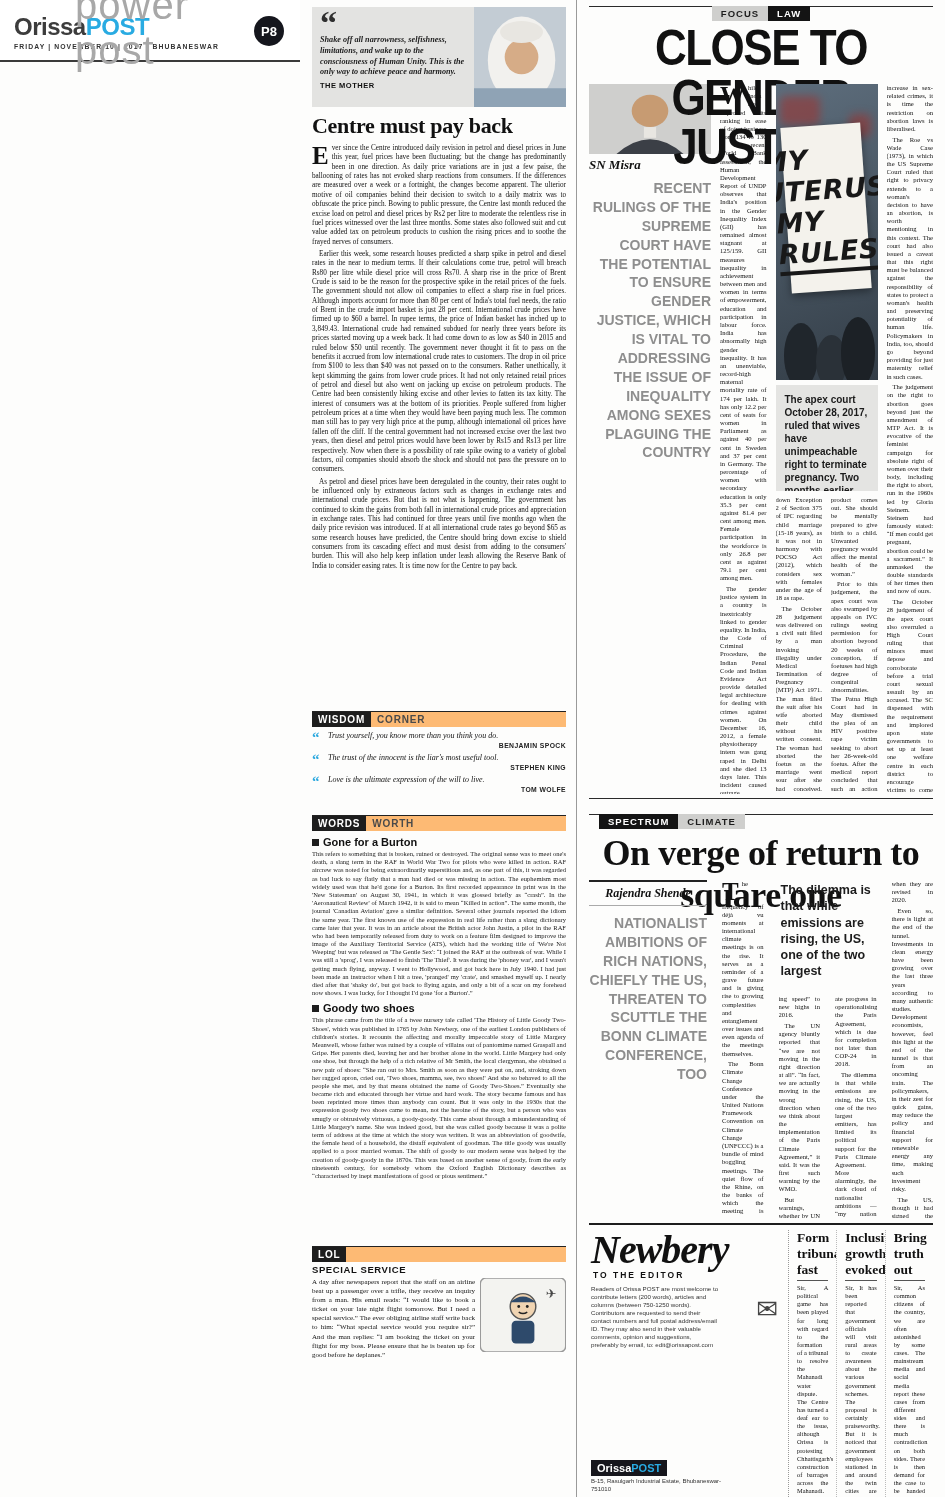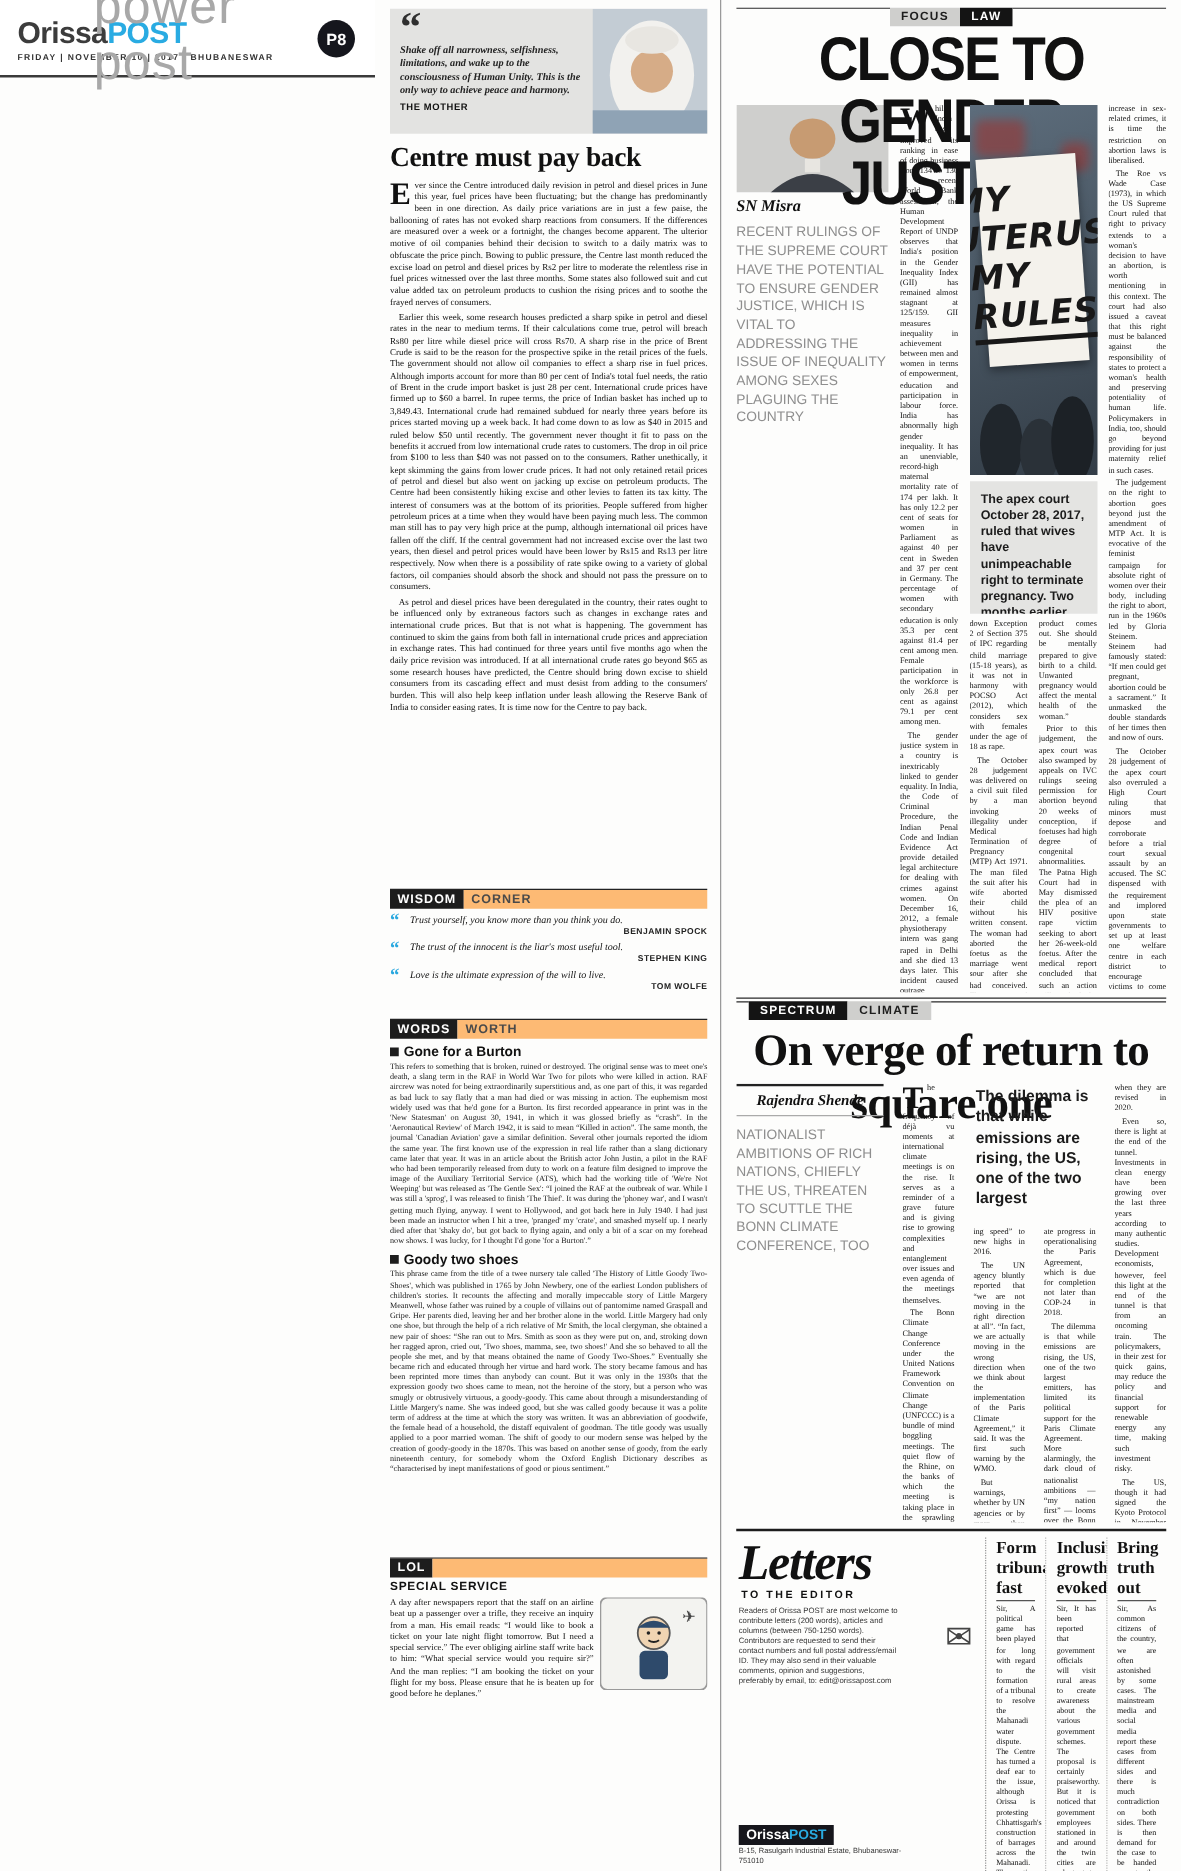--- a/index.html
+++ b/index.html
@@ -69,21 +69,21 @@
   .tagrow { display:flex; align-items:flex-start; height:18px; flex:0 0 auto; }
   .rule-seg { flex:1; border-top:1px solid #2a2a2a; }
   .rule-seg.short { flex:0 0 10px; }
   .tag { font-family:"Liberation Sans", sans-serif; font-weight:bold; font-size:9.5px; letter-spacing:1px; padding:2px 9px; }
   .tag-gray { background:#cfcfcd; color:#1d1d1d; }
   .tag-black { background:#141414; color:#fff; }
 
   .colhead-photo { width:100%; height:70px; }
   .colhead-photo svg { width:100%; height:100%; display:block; }
   .author-name { font-size:13px; font-style:italic; font-weight:bold; margin:3px 0 6px 0; }
-  .pullquote { font-family:"Liberation Sans", sans-serif; font-weight:normal; font-size:11px; line-height:1.35; color:#8e8e8e; text-transform:uppercase; }
+  .pullquote { font-family:"Liberation Sans", sans-serif; font-weight:bold; font-size:14px; line-height:1.35; color:#8e8e8e; text-align:right; text-transform:uppercase; }
 
   .artcol { font-size:6.6px; line-height:1.24; text-align:justify; overflow:hidden; }
   .artcol p { margin-bottom:2.5px; }
   .artcol p + p { text-indent:6px; }
   .credit { font-size:7px; font-weight:bold; font-style:italic; margin-top:3px; }
 
   
   .focus-section { height:788px; flex:0 0 auto; display:flex; flex-direction:column; overflow:hidden; }
   .focus-headline { font-family:"Liberation Sans", sans-serif; font-weight:bold; font-size:44px; letter-spacing:-1.5px; text-align:center; line-height:1.0; transform:scaleY(1.12); transform-origin:top; height:52px; flex:0 0 auto; }
   .focus-grid { flex:1; display:grid; grid-template-columns:122px 1fr 1fr 1fr 1fr; grid-template-rows:296px 106px 1fr; grid-template-areas:"a b p p e" "a b cap cap e" "a b c d e"; column-gap:9px; row-gap:5px; margin-top:8px; overflow:hidden; }
@@ -93,21 +93,21 @@
   .gcap { grid-area:cap; background:#e4e4e2; font-family:"Liberation Sans", sans-serif; font-weight:bold; font-size:10px; line-height:1.3; padding:8px 9px; color:#1b1b1b; overflow:hidden; }
   .gc { grid-area:c; } .gd { grid-area:d; } .ge { grid-area:e; }
 
   .placard { position:absolute; left:10%; top:14%; width:78%; height:56%; background:#f4f2ec; transform:rotate(-4deg); box-shadow:0 3px 8px rgba(0,0,0,0.4); display:flex; flex-direction:column; align-items:center; justify-content:center; }
   .placard-line { font-family:"DejaVu Sans", sans-serif; font-weight:bold; font-style:italic; font-size:27px; letter-spacing:0.5px; color:#181818; line-height:1.15; }
   .placard-line.underlined { border-bottom:4px solid #181818; padding-bottom:2px; }
   .crowd-blob { position:absolute; bottom:-8px; border-radius:50%; }
   .banner-blob { position:absolute; background:rgba(160,50,45,0.55); filter:blur(4px); border-radius:6px; }
 
   
-  .spectrum-section { height:420px; flex:0 0 auto; display:flex; flex-direction:column; border-top:1px solid #2a2a2a; margin-top:4px; padding-top:2px; overflow:hidden; }
+  .spectrum-section { height:420px; flex:0 0 auto; display:flex; flex-direction:column; border-top:1px solid #2a2a2a; margin-top:4px; padding-top:15px; overflow:hidden; }
   .spectrum-headline { font-size:36px; font-weight:bold; text-align:center; letter-spacing:-0.5px; height:44px; flex:0 0 auto; }
   .spec-grid { flex:1; display:grid; grid-template-columns:118px 1fr 1fr 1fr 1fr; grid-template-rows:100px 1fr; grid-template-areas:"a b q q e" "a b c d e"; column-gap:9px; row-gap:5px; margin-top:4px; overflow:hidden;gap:15px; }
   .sa { grid-area:a; overflow:hidden; } .sb { grid-area:b; } .sq { grid-area:q; } .sc { grid-area:c; } .sd { grid-area:d; } .se { grid-area:e; }
   .spec-author { border-top:2px solid #222; border-bottom:1px solid #aaa; padding:4px 0; font-size:12px; font-style:italic; font-weight:bold; text-align:center; margin-bottom:8px; }
   .center-quote { font-family:"Liberation Sans", sans-serif; font-weight:bold; font-size:12.5px; line-height:1.3; color:#1c1c1c; padding:2px 4px 0 2px; overflow:hidden; }
 
   
   .letters-section { flex:1; display:flex; border-top:2px solid #1d1d1d; margin-top:5px; padding-top:5px; overflow:hidden; }
   .letters-left { width:200px; flex:0 0 auto; border-right:1px dotted #999; padding:2px 8px 0 2px; position:relative; overflow:hidden; }
   .letters-logo { font-size:40px; font-style:italic; font-weight:bold; letter-spacing:-1px; line-height:0.9; }
@@ -354,21 +354,21 @@
             <p>Now, the US, though it ratified the Paris Agreement with then President Barack Obama using his special powers, his successor, Donald Trump, has declared his intention to withdraw, because developing countries are “unfavourably bestowed” with the promise of finances from the developed countries — mainly the US. Yes, we are at square one, maybe two.</p>
             <div class="credit">The writer is Chairman TERRE Policy Centre and a former UNEP Director.</div>
           </div>
 
         </div>
       </section>
 
       <section class="letters-section">
 
         <div class="letters-left">
-          <div class="letters-logo">Letters</div>
+          <div class="letters-logo">Newbery</div>
           <div class="letters-sub">TO THE EDITOR</div>
           <div class="letters-info">Readers of Orissa POST are most welcome to contribute letters (200 words), articles and columns (between 750-1250 words). Contributors are requested to send their contact numbers and full postal address/email ID. They may also send in their valuable comments, opinion and suggestions, preferably by email, to: edit@orissapost.com</div>
           <div class="mail-icon">✉</div>
           <div class="letters-pub">
             <div class="pub-logo">
               <span class="p1">Orissa</span><span class="p2">POST</span>
             </div>
             <div class="pub-address">B-15, Rasulgarh Industrial Estate, Bhubaneswar-751010</div>
           </div>
         </div>

